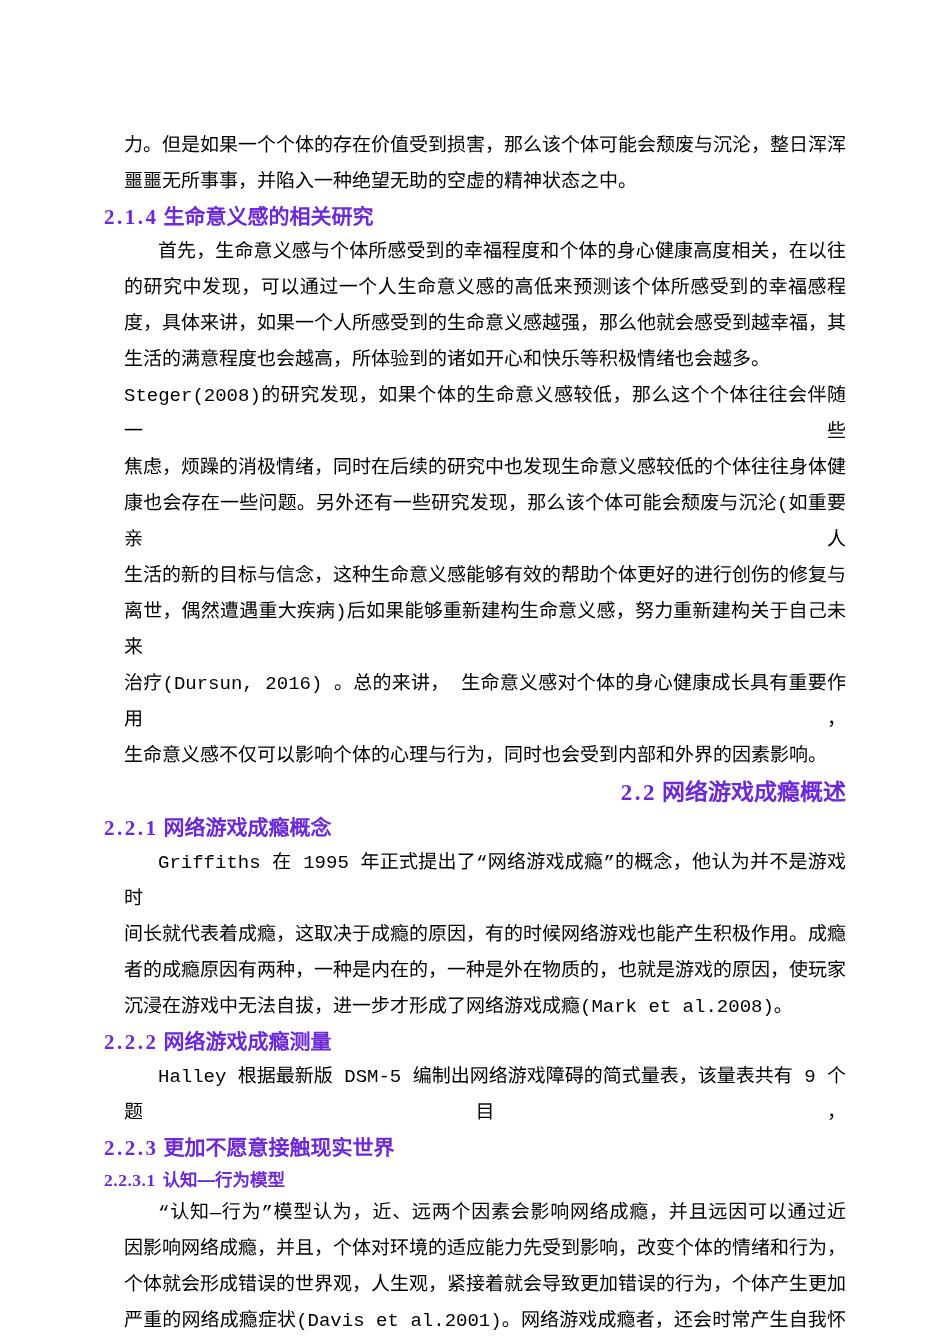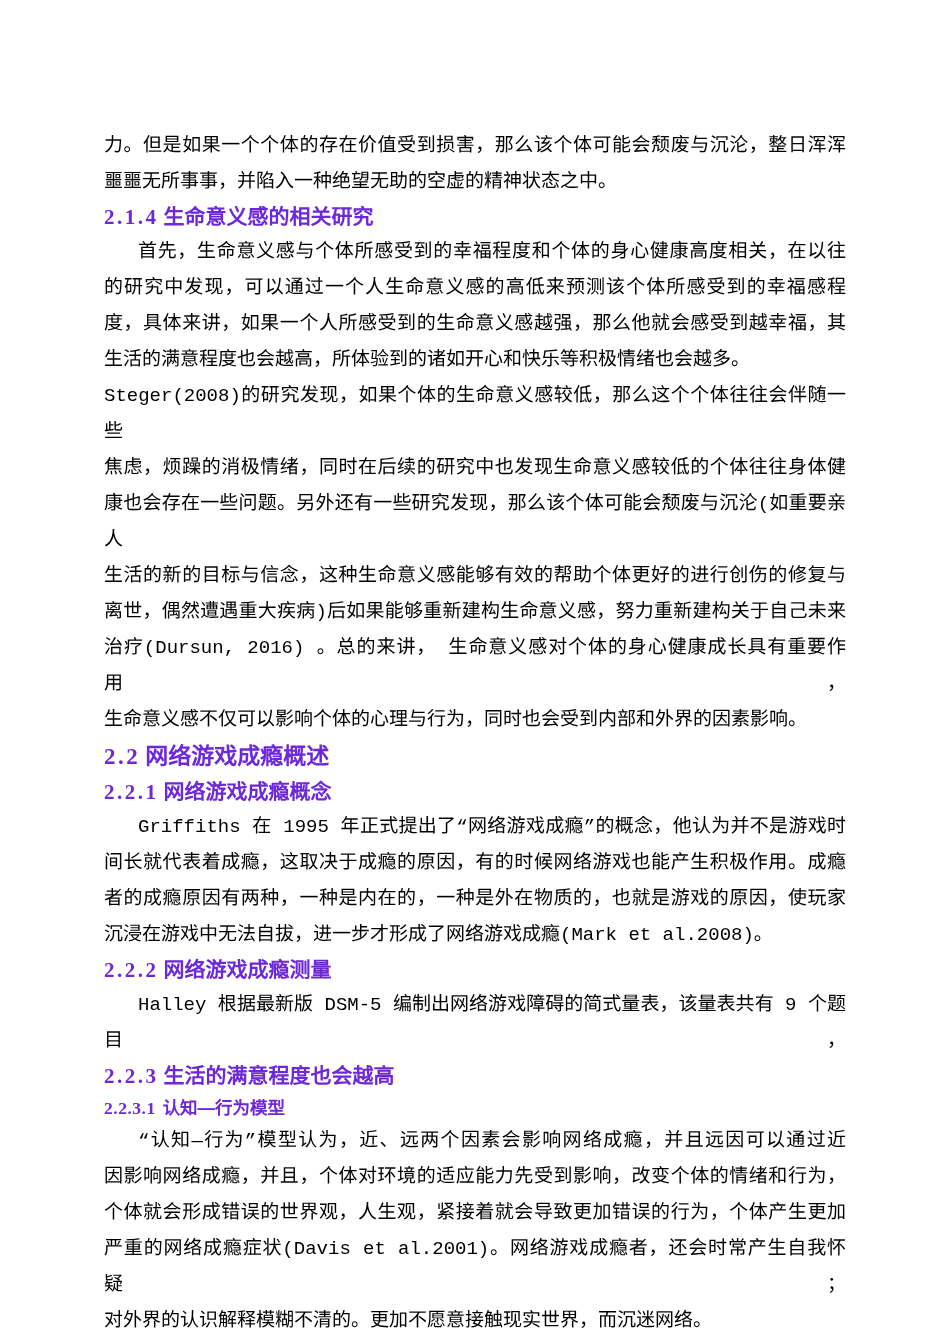--- a/index.html
+++ b/index.html
@@ -19,35 +19,36 @@
   }
   .doc-content { width: 100%; }
   .para { margin: 0; }
   .line {
     font-family: "Liberation Mono", "Liberation Serif", serif;
     font-size: 19px;
     line-height: 36px;
     color: #000000;
     text-align: justify;
     text-align-last: justify;
+    margin-left: 20px;
     -moz-text-align-last: justify;
   }
   .line.last {
     text-align-last: left;
     -moz-text-align-last: left;
   }
   .line.first { text-indent: 34px; }
   .heading {
     margin: 0;
     font-weight: 700;
     color: #6d28d9;
     font-family: "Liberation Sans", sans-serif;
     white-space: nowrap;
   }
-  h2.heading { font-size: 23px; line-height: 36px; }
+  h2.heading { font-size: 23px; line-height: 36px; text-align: right; }
   h3.heading { font-size: 21px; line-height: 34px; }
   h4.heading { font-size: 17.5px; line-height: 30px; }
   .hnum {
     font-family: "Liberation Serif", serif;
     font-weight: 700;
     letter-spacing: 2.5px;
     margin-right: 5px;
   }
   h4.heading .hnum { letter-spacing: 0.5px; margin-right: 7px; }
 </style>
@@ -81,21 +82,21 @@
       <div class="para">
         <div class="line first">Griffiths 在 1995 年正式提出了“网络游戏成瘾”的概念，他认为并不是游戏时</div>
         <div class="line">间长就代表着成瘾，这取决于成瘾的原因，有的时候网络游戏也能产生积极作用。成瘾</div>
         <div class="line">者的成瘾原因有两种，一种是内在的，一种是外在物质的，也就是游戏的原因，使玩家</div>
         <div class="line last">沉浸在游戏中无法自拔，进一步才形成了网络游戏成瘾(Mark et al.2008)。</div>
       </div>
       <h3 class="heading level-3"><span class="hnum">2.2.2</span><span class="htitle">网络游戏成瘾测量</span></h3>
       <div class="para">
         <div class="line first">Halley 根据最新版 DSM-5 编制出网络游戏障碍的简式量表，该量表共有 9 个题目，</div>
       </div>
-      <h3 class="heading level-3"><span class="hnum">2.2.3</span><span class="htitle">生活的满意程度也会越高</span></h3>
+      <h3 class="heading level-3"><span class="hnum">2.2.3</span><span class="htitle">更加不愿意接触现实世界</span></h3>
       <h4 class="heading level-4"><span class="hnum">2.2.3.1</span><span class="htitle">认知—行为模型</span></h4>
       <div class="para">
         <div class="line first">“认知—行为”模型认为，近、远两个因素会影响网络成瘾，并且远因可以通过近</div>
         <div class="line">因影响网络成瘾，并且，个体对环境的适应能力先受到影响，改变个体的情绪和行为，</div>
         <div class="line">个体就会形成错误的世界观，人生观，紧接着就会导致更加错误的行为，个体产生更加</div>
         <div class="line">严重的网络成瘾症状(Davis et al.2001)。网络游戏成瘾者，还会时常产生自我怀疑；</div>
         <div class="line last">对外界的认识解释模糊不清的。更加不愿意接触现实世界，而沉迷网络。</div>
       </div>
     </div>
 </div>

